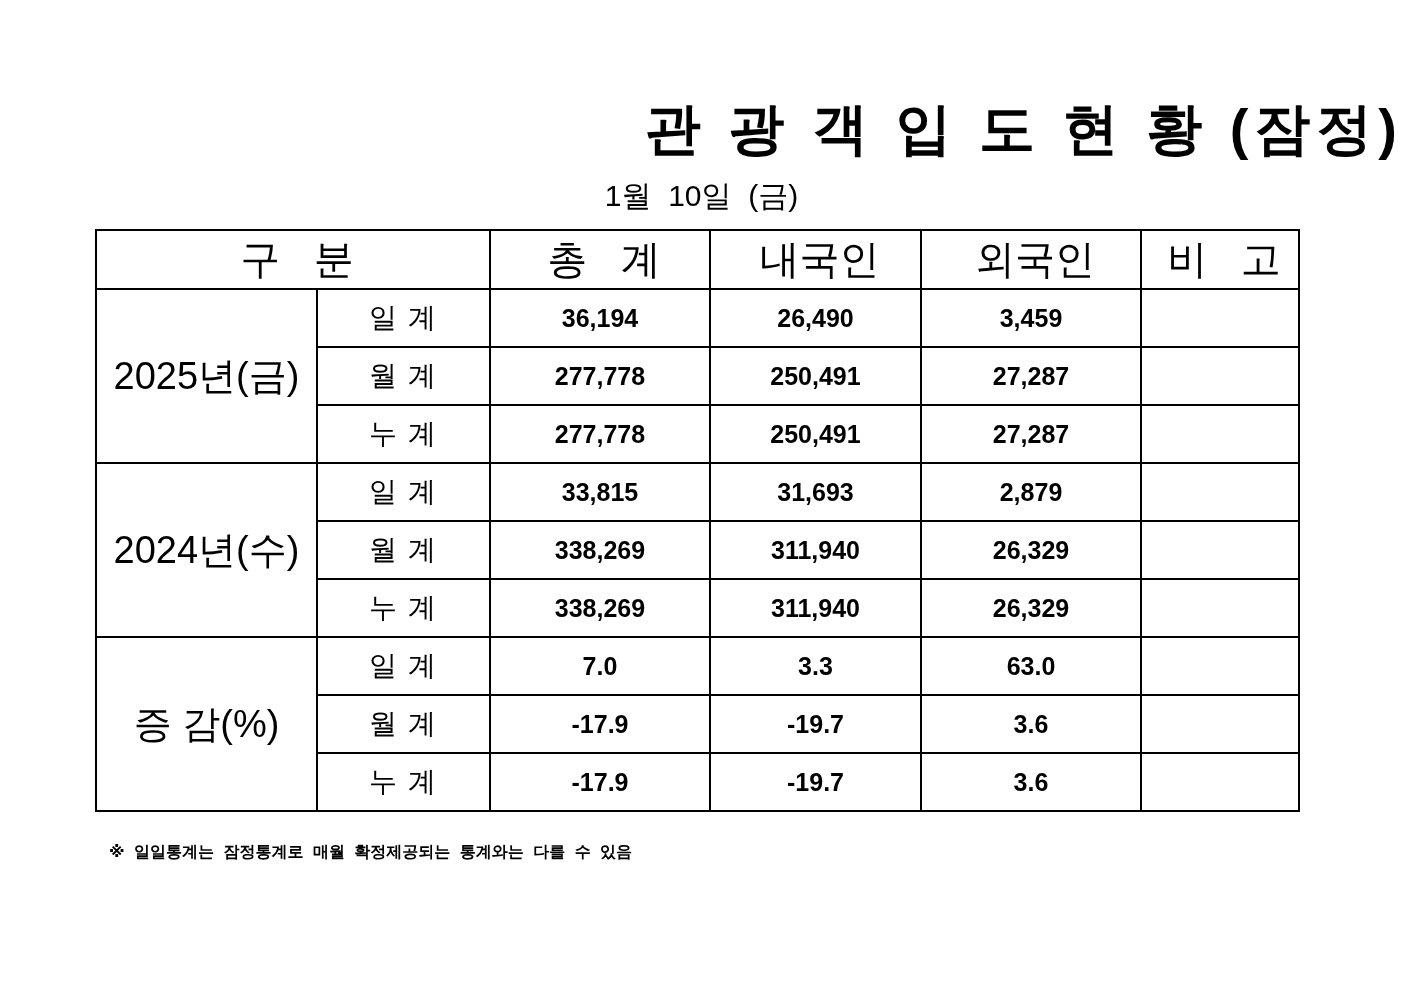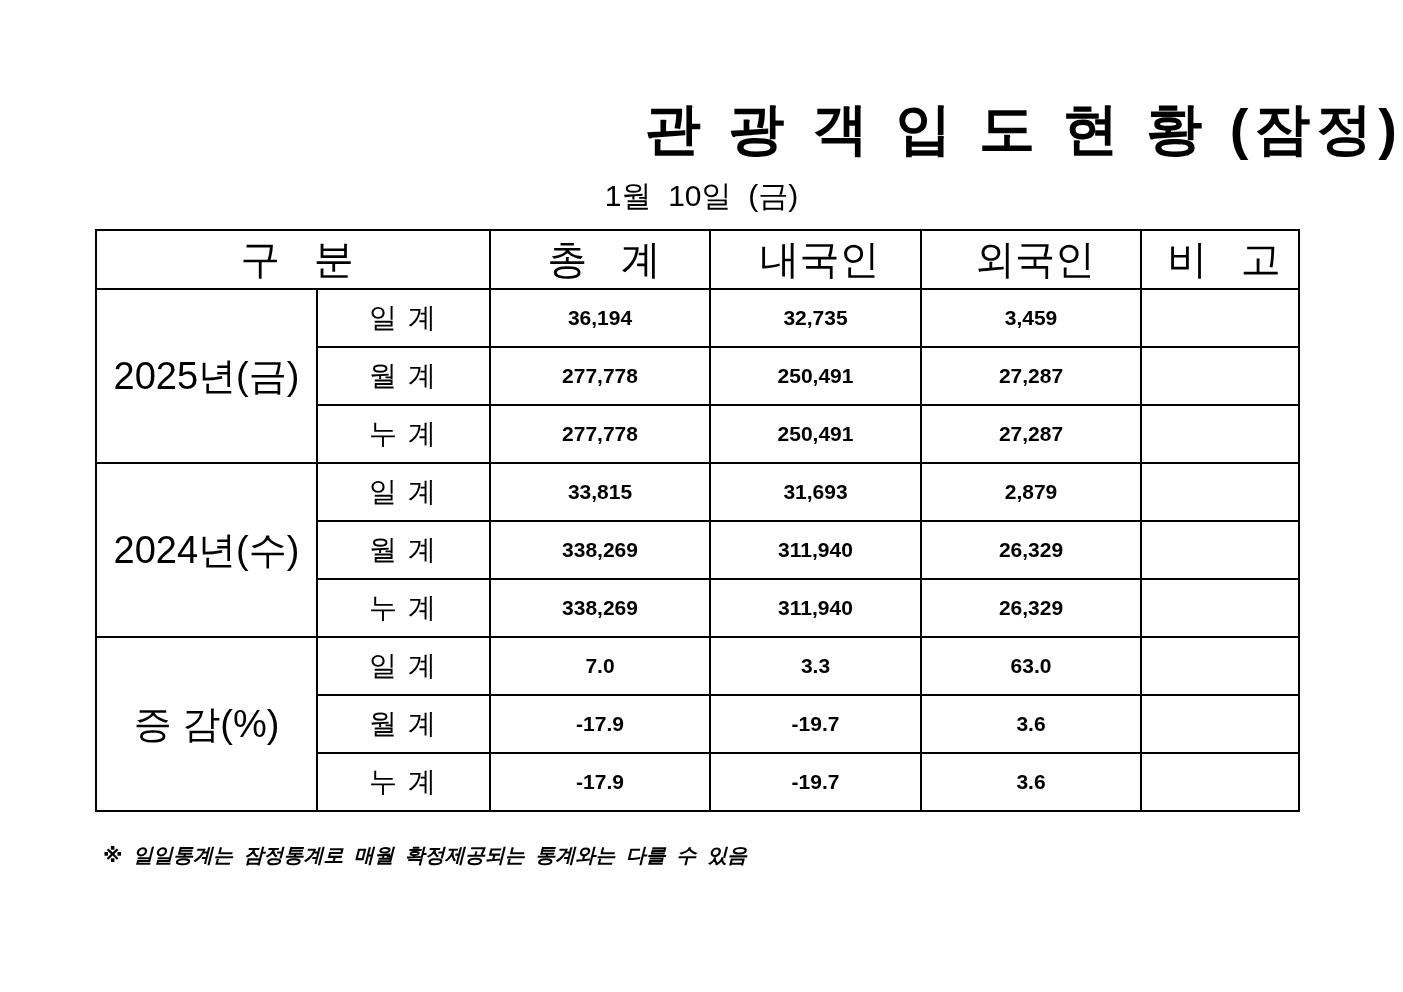--- a/index.html
+++ b/index.html
@@ -61,34 +61,33 @@
     margin-left: 16px;
   }
   .label-cell {
     font-size: 28px;
     font-weight: 400;
     white-space: pre;
     letter-spacing: 2px;
     font-family: Liberation Serif, serif;
   }
   .num-cell {
-    font-size: 21px;
+    font-size: 25px;
     font-weight: 700;
     letter-spacing: 0px;
   }
   .note-cell { font-size: 29px; }
   .footnote {
     position: absolute;
     top: 842px;
-    left: 103px;
-    font-size: 20px;
+    left: 109px;
+    font-size: 16px;
     font-weight: 700;
     word-spacing: 5px;
     white-space: pre;
-    font-style: italic;
   }
 </style>
 </head>
 <body>
 
 <div class="page">
 
   <div class="title">관 광 객 입 도 현 황 (잠정)</div>
 
   <div class="date-line">1월  10일  (금)</div>
@@ -108,21 +107,21 @@
         <td class="h-cell">총   계</td>
         <td class="h-cell">내국인</td>
         <td class="h-cell">외국인</td>
         <td class="h-cell">비   고</td>
       </tr>
 
       <tr class="data-row">
         <td rowspan="3" class="group-cell">2025년(금)</td>
         <td class="label-cell">일 계</td>
         <td class="num-cell">36,194</td>
-        <td class="num-cell">32,735</td>
+        <td class="num-cell">26,490</td>
         <td class="num-cell">3,459</td>
         <td class="note-cell"></td>
       </tr>
       <tr class="data-row">
         <td class="label-cell">월 계</td>
         <td class="num-cell">277,778</td>
         <td class="num-cell">250,491</td>
         <td class="num-cell">27,287</td>
         <td class="note-cell"></td>
       </tr>

